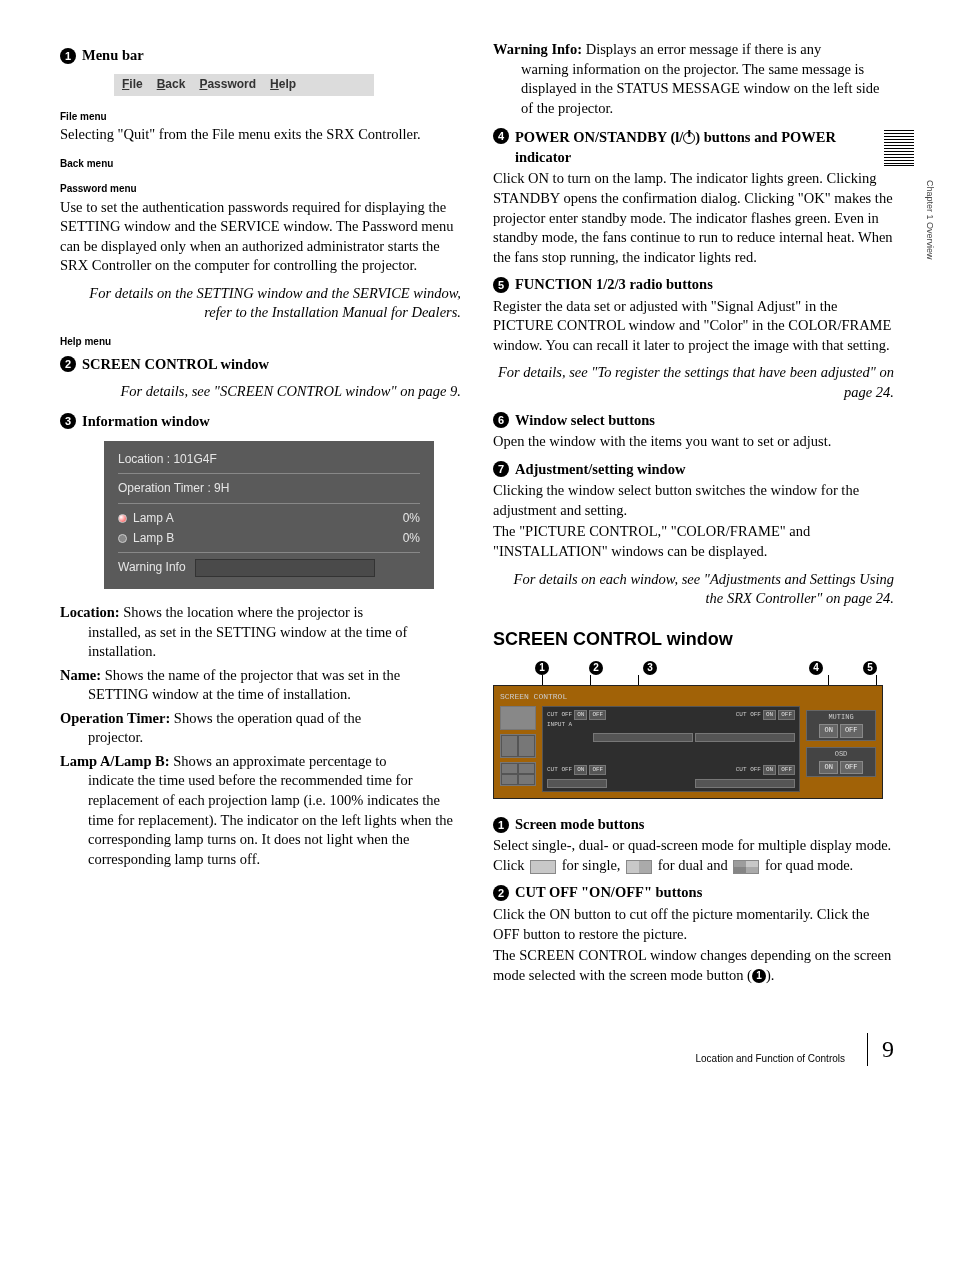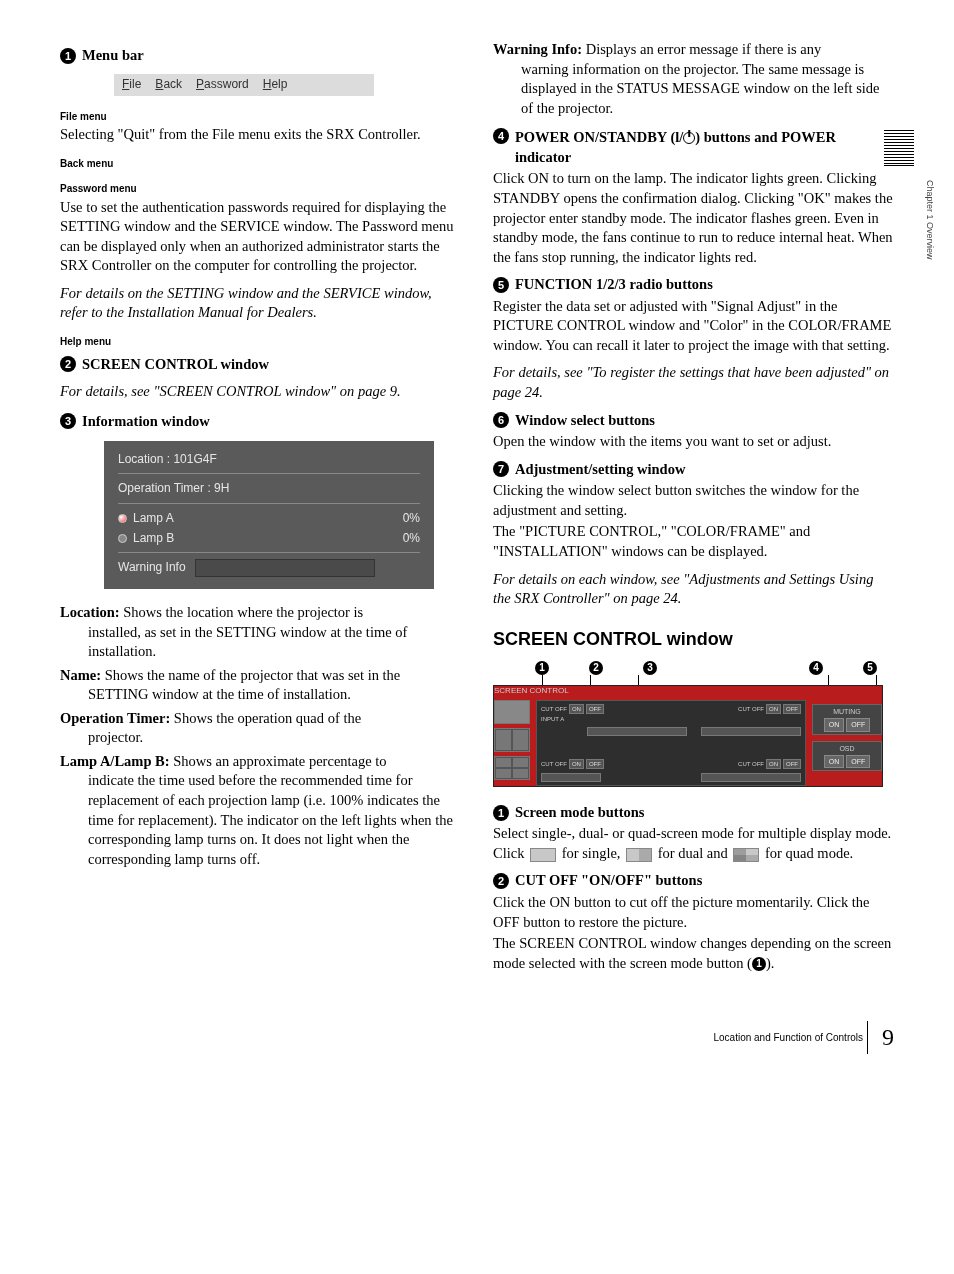--- a/index.html
+++ b/index.html
@@ -46,32 +46,32 @@
   }
   .heading-bold { font-weight: bold; }
   .sub-bold {
     font-weight: bold;
     font-family: Arial, Helvetica, sans-serif;
     font-size: 10px;
     margin-top: 12px;
     margin-bottom: 2px;
   }
   p { margin: 0 0 8px 0; }
-  .italic { font-style: italic; }
+  .italic { font-style: italic; text-align: right; }
   .menubar-fig {
     background: #dcdcdc;
     width: 260px; height: 22px;
     margin: 8px 0 14px 54px;
     font-family: Arial, sans-serif;
     font-size: 12px;
     display: flex; align-items: center;
     padding-left: 8px; gap: 14px;
     color: #333;
   }
-  .menubar-fig span { text-decoration: underline; text-decoration-color: #333; text-underline-offset: 1px; }
+  .menubar-fig span { text-decoration: underline; text-decoration-color: #333; text-underline-offset: 1px; font-weight: bold; }
   .menubar-fig .mi { text-decoration: none; }
   .menubar-fig .mi::first-letter { text-decoration: underline; }
   .info-window {
     background: #5a5a5a;
     color: #e6e6e6;
     width: 330px;
     margin: 10px 0 14px 44px;
     padding: 10px 14px 12px 14px;
     font-family: Arial, sans-serif;
     font-size: 12px;
@@ -113,23 +113,23 @@
   }
   .screen-control-fig {
     width: 390px; margin-bottom: 16px;
   }
   .sc-callouts {
     display: flex; justify-content: space-between;
     padding: 0 6px 0 42px; font-size: 11px;
   }
   .sc-callouts .cc { display:flex; gap:40px; }
   .sc-panel {
-    background: #b91c1c; border: 1px solid #222;
-    padding: 0; color: #ddd;
-    font-family: Liberation Sans, sans-serif; font-size: 8px;
+    background: #a16207; border: 1px solid #222;
+    padding: 6px; color: #ddd;
+    font-family: Liberation Mono, monospace; font-size: 8px;
     position: relative;
   }
   .sc-title { font-size: 8px; color:#ccc; margin-bottom:3px; }
   .sc-body { display: flex; gap: 6px; }
   .sc-modebtns { display:flex; flex-direction:column; gap:4px; }
   .sc-modebtn {
     width: 36px; height: 24px; background:#555; border:1px solid #777;
     display:flex; flex-wrap:wrap;
   }
   .sc-modebtn.single > div { width:100%; height:100%; background:#888; }
@@ -164,23 +164,23 @@
   }
   .side-lines {
     position: absolute; right: 40px; top: 130px;
     width: 30px; height: 36px;
     background: repeating-linear-gradient(to bottom,#000 0,#000 1px,transparent 1px,transparent 3px);
     border-bottom: 1px solid #000;
   }
   .footer {
     position: relative;
     margin-top: 40px;
-    display: flex; justify-content: flex-end; align-items: center;
+    display: flex; justify-content: flex-end; align-items: flex-end;
     font-family: Arial, sans-serif; font-size: 10px;
-    gap: 4px;
+    gap: 22px;
   }
   .footer .pg {
     font-size: 24px; font-family: "Times New Roman", serif;
     border-left: 1px solid #000; padding-left: 14px;
   }
 </style>
 </head>
 <body>
 
 <div class="side-lines"></div>

